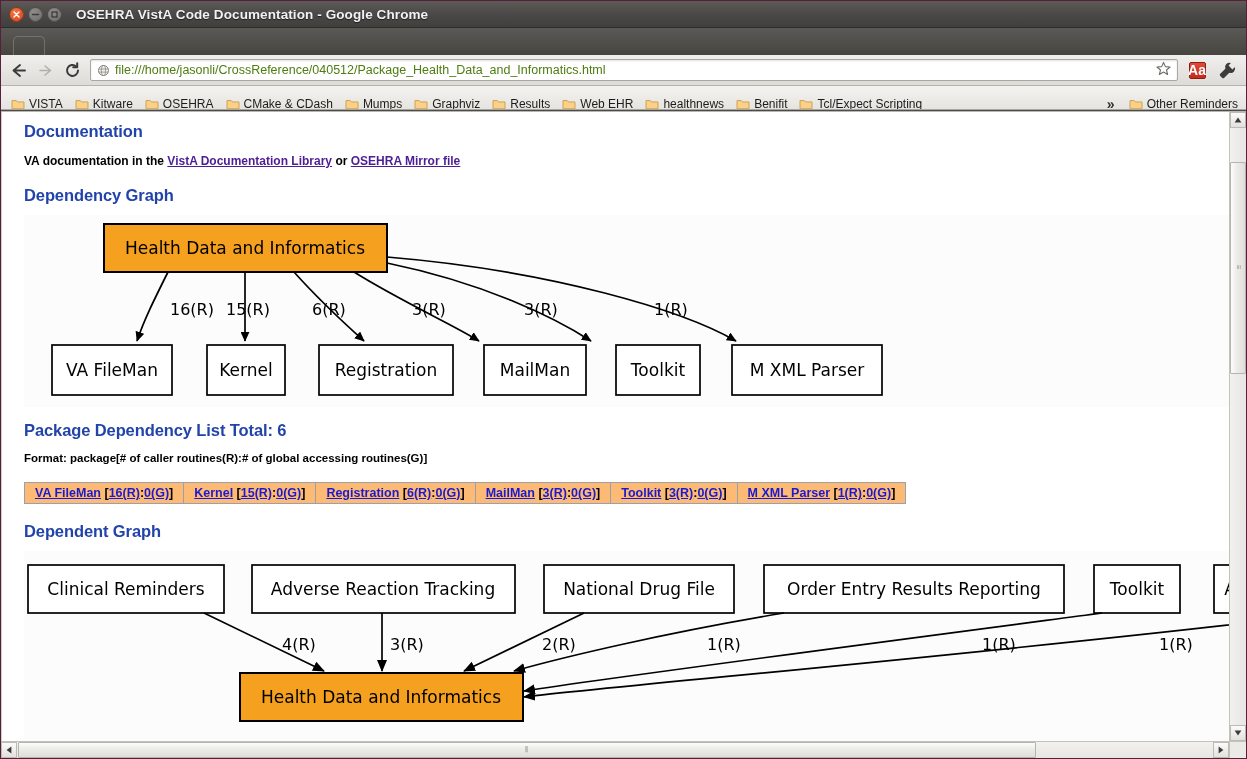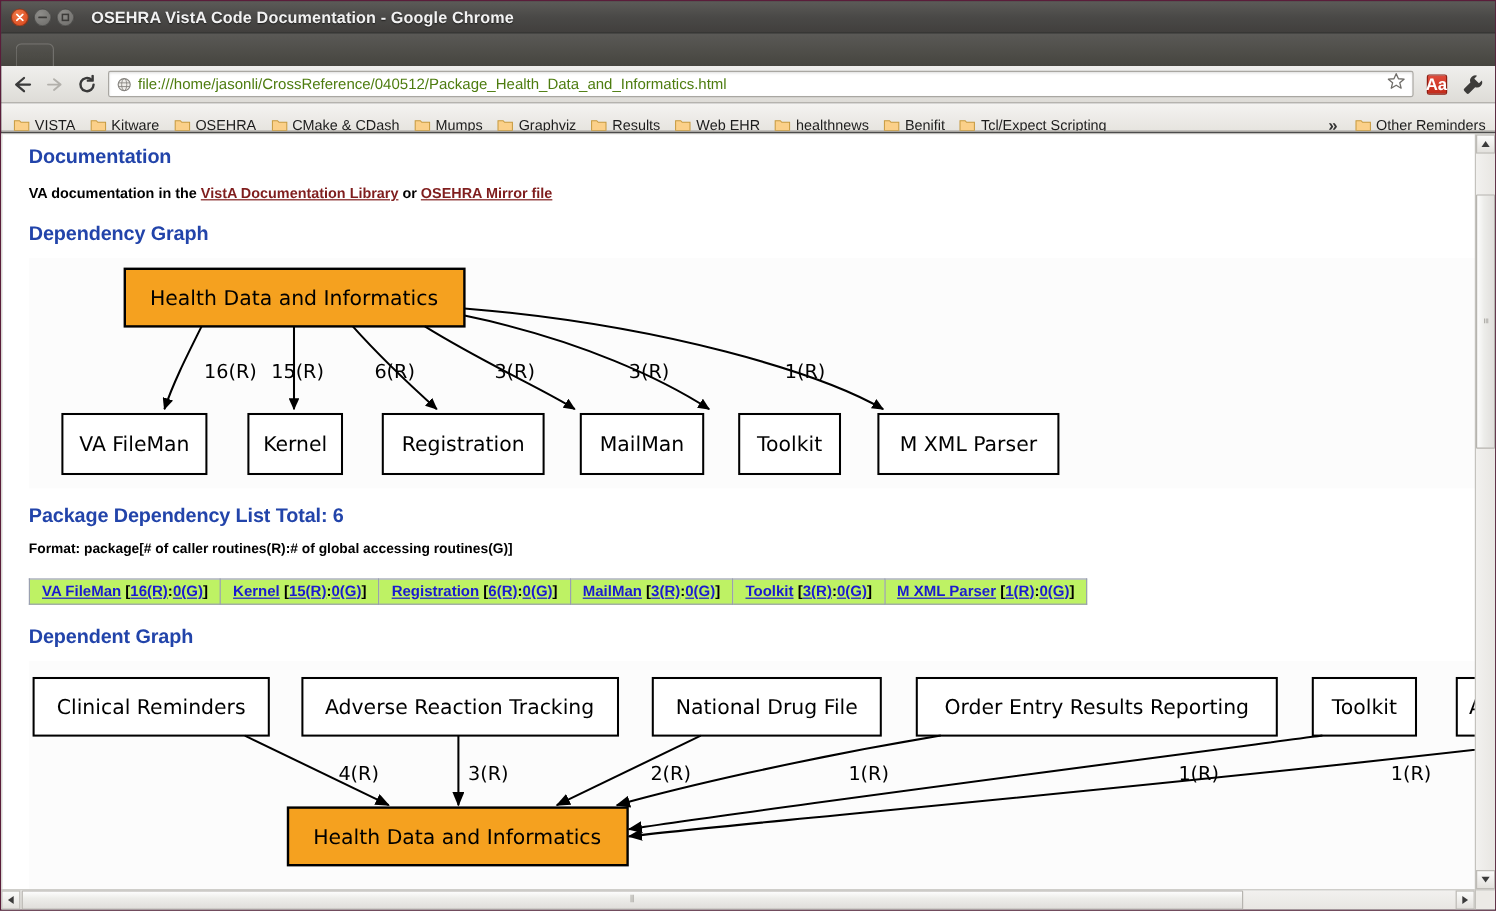--- a/index.html
+++ b/index.html
@@ -177,21 +177,21 @@
     color: #2244aa;
     font-size: 16.5px;
     font-weight: bold;
     margin: 6px 0 0 0;
     letter-spacing: -.1px;
   }
   p.lead {
     font-size: 12px; font-weight: bold; color: #000;
     margin: 13px 0 0 0;
   }
-  p.lead a, .pkg a { color: #7f1d1d; text-decoration: underline; }
+  p.lead a, .pkg a { color: #4c1d95; text-decoration: underline; }
   p.format {
     font-size: 11.5px; font-weight: bold; color: #000;
     margin: 12px 0 0 0;
   }
 
   
   .graph {
     position: relative;
     margin-top: 10px;
     background: #fcfcfc;
@@ -210,21 +210,21 @@
 
   
   .pkg-table {
     border-collapse: collapse;
     margin-top: 18px;
     font-size: 12.5px;
     font-weight: bold;
   }
   .pkg-table td {
     border: 1px solid #9aa0b0;
-    background: #bef264;
+    background: #fdba74;
     padding: 3px 10px;
     white-space: nowrap;
   }
   .pkg-table td a { color: #1a1ad0; text-decoration: underline; }
   .pkg-table .num { color: #1a1ad0; text-decoration: underline; }
   .pkg-table .brk { color: #000; text-decoration: none; }
 
   
   .vscroll {
     position: absolute; top: 0; right: 0; bottom: 17px; width: 17px;

